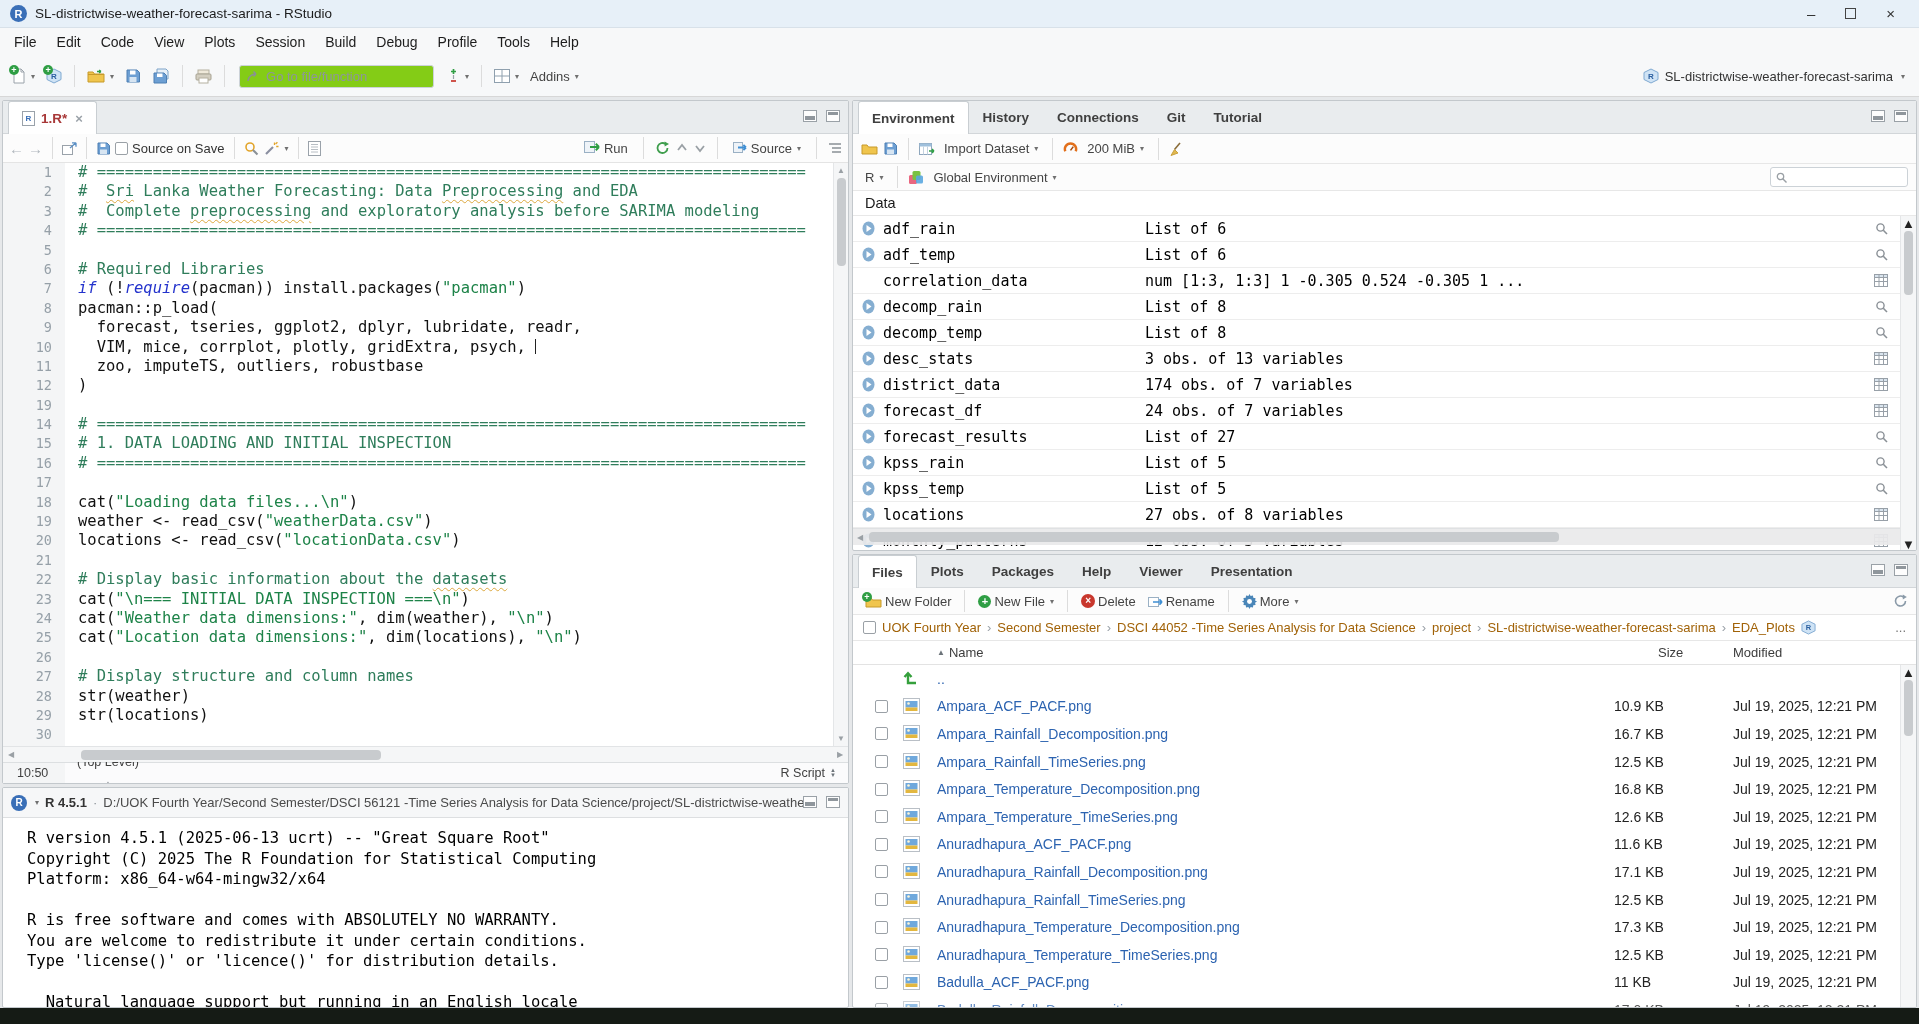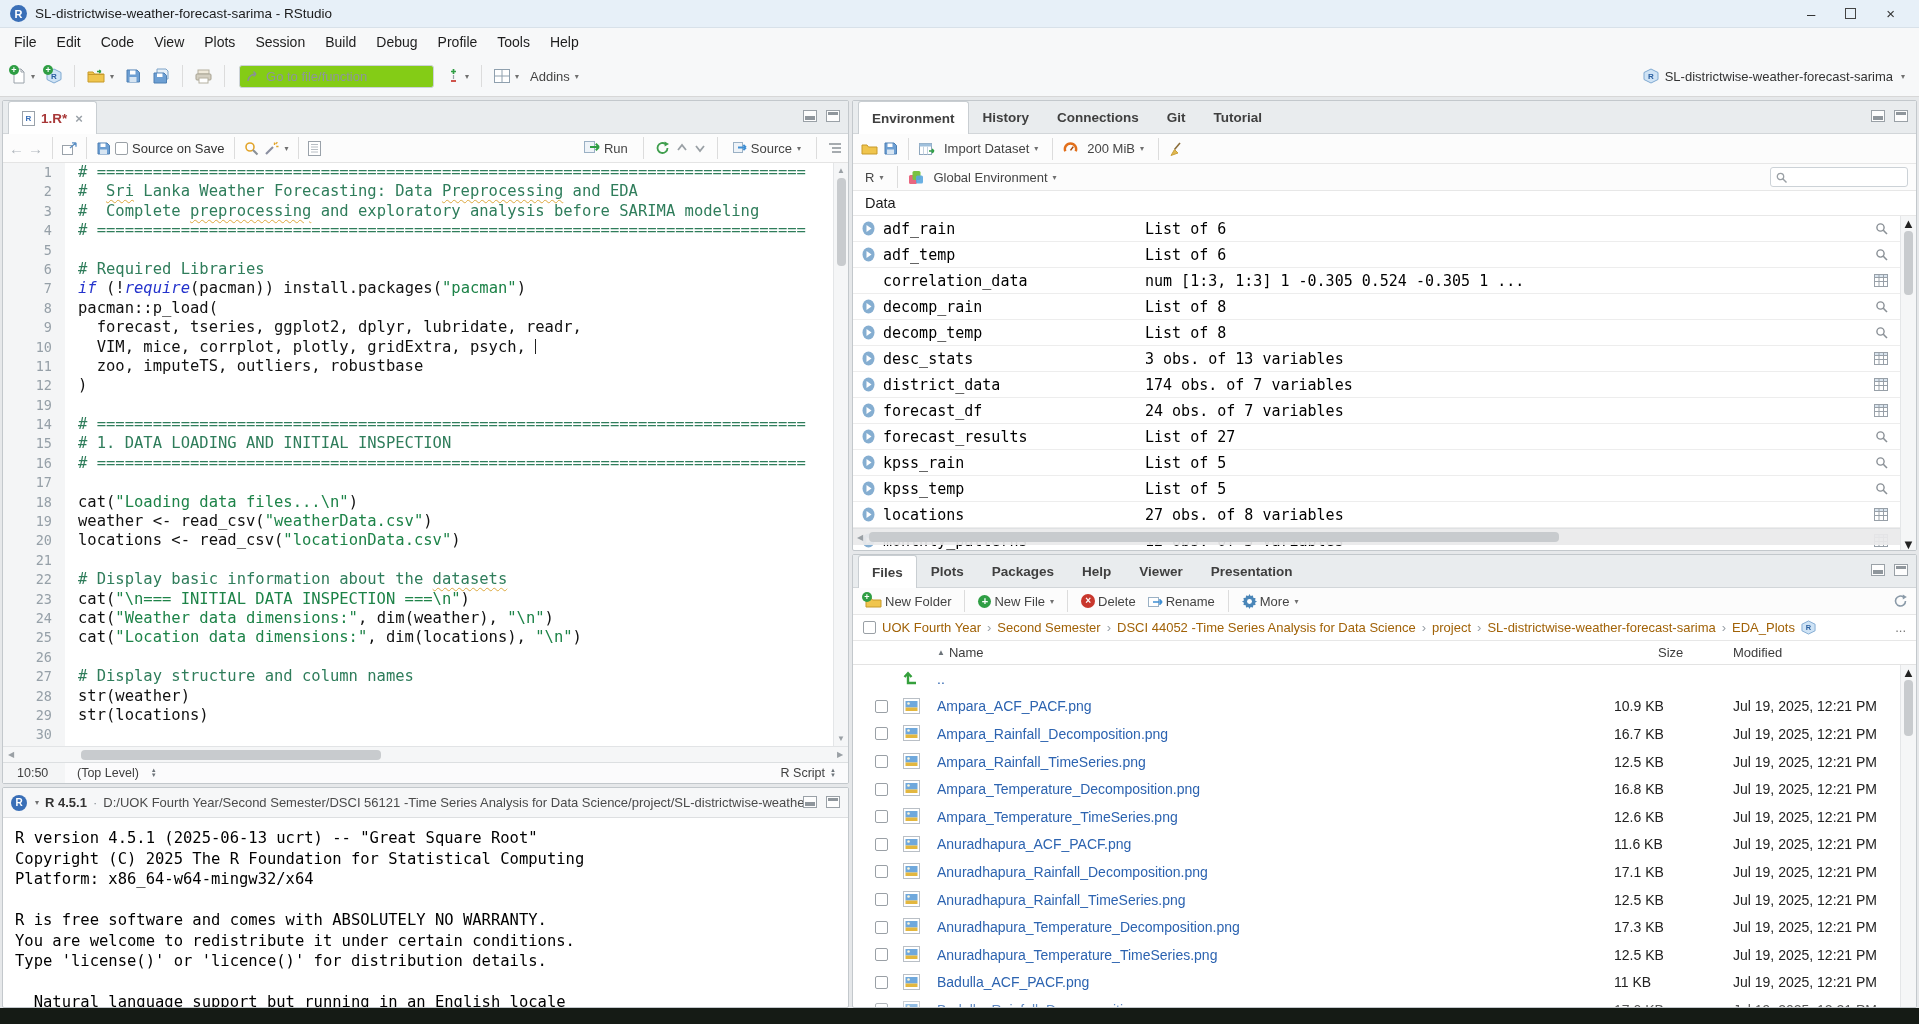--- a/index.html
+++ b/index.html
@@ -67,28 +67,28 @@
   .sp { text-decoration:underline; text-decoration-style:wavy; text-decoration-color:#dca83f; text-decoration-thickness:1px; text-underline-offset:3px; }
   .caret-bar { display:inline-block; width:0; border-left:1.3px solid #222; height:15px; vertical-align:-2px; }
   .vscroll { position:absolute; right:0; top:0; bottom:0; width:15px; background:#f5f6f7; border-left:1px solid #e4e6e8; display:flex; flex-direction:column; align-items:center; }
   .vscroll .arr { font-size:8px; color:#9aa0a5; padding:3px 0; }
   .vthumb { width:9px; background:#c8cbce; border-radius:4px; }
   .hscroll { height:16px; border-top:1px solid #e2e4e6; background:#f5f6f7; display:flex; align-items:center; position:relative; }
   .hscroll .arr { font-size:8px; color:#9aa0a5; width:16px; text-align:center; }
   .hthumb { height:10px; background:#c8cbce; border-radius:4px; position:absolute; top:3px; }
   .ed-status { height:21px; border-top:1px solid #dcdfe1; background:#fbfbfc; display:flex; align-items:center; font-size:12.5px; color:#404040; }
   .ed-status .pos { width:62px; background:#f4f5f6; height:100%; display:flex; align-items:center; padding-left:14px; }
-  .ed-status .scope { padding-left:12px; display:flex; gap:12px; align-items:center; }
+  .ed-status .scope { padding-left:12px; display:flex; gap:12px; align-items:center;flex-direction:column; }
   .ed-status .rtype { margin-left:auto; padding-right:12px; display:flex; gap:5px; align-items:center; }
   .updn { display:inline-flex; flex-direction:column; font-size:6px; color:#6d747a; line-height:5px; }
 
   
   .console-header { height:30px; background:#f6f7f8; border-bottom:1px solid #dddfe1; display:flex; align-items:center; gap:6px; padding:0 8px; font-size:13px; color:#333; position:relative; }
   .console-header .path { color:#4a4a4a; white-space:nowrap; overflow:hidden; }
-  .console-body { padding:10px 12px 0 12px; font-family:"DejaVu Sans Mono",monospace; font-size:15.5px; color:#000; overflow:hidden; height:189px; }
+  .console-body { padding:10px 12px 0 24px; font-family:"DejaVu Sans Mono",monospace; font-size:15.5px; color:#000; overflow:hidden; height:189px; }
   .console-body .cline { height:20.5px; line-height:20.5px; white-space:pre; }
 
   
   .env-toolbar { height:30px; background:#fcfcfc; border-bottom:1px solid #e7e7e7; display:flex; align-items:center; gap:5px; padding:0 8px; font-size:13px; color:#333; }
   .env-row2 { height:27px; background:#fcfcfc; border-bottom:1px solid #e7e7e7; display:flex; align-items:center; gap:5px; padding:0 8px; font-size:13px; color:#333; }
   .search-box { margin-left:auto; width:138px; height:20px; border:1px solid #ccd2d7; border-radius:3px; background:#fff; display:flex; align-items:center; gap:4px; padding:0 5px; }
   .search-box input { border:none; outline:none; width:100px; background:transparent; }
   .env-section { height:25px; display:flex; align-items:center; padding-left:12px; font-size:14.5px; color:#1a1a1a; border-bottom:1px solid #e8e8e8; }
   .env-list { position:relative; height:336px; overflow:hidden; }
   .env-row { height:26px; display:flex; align-items:center; border-bottom:1px solid #ededed; font-family:"DejaVu Sans Mono",monospace; font-size:15px; color:#000; position:relative; }

